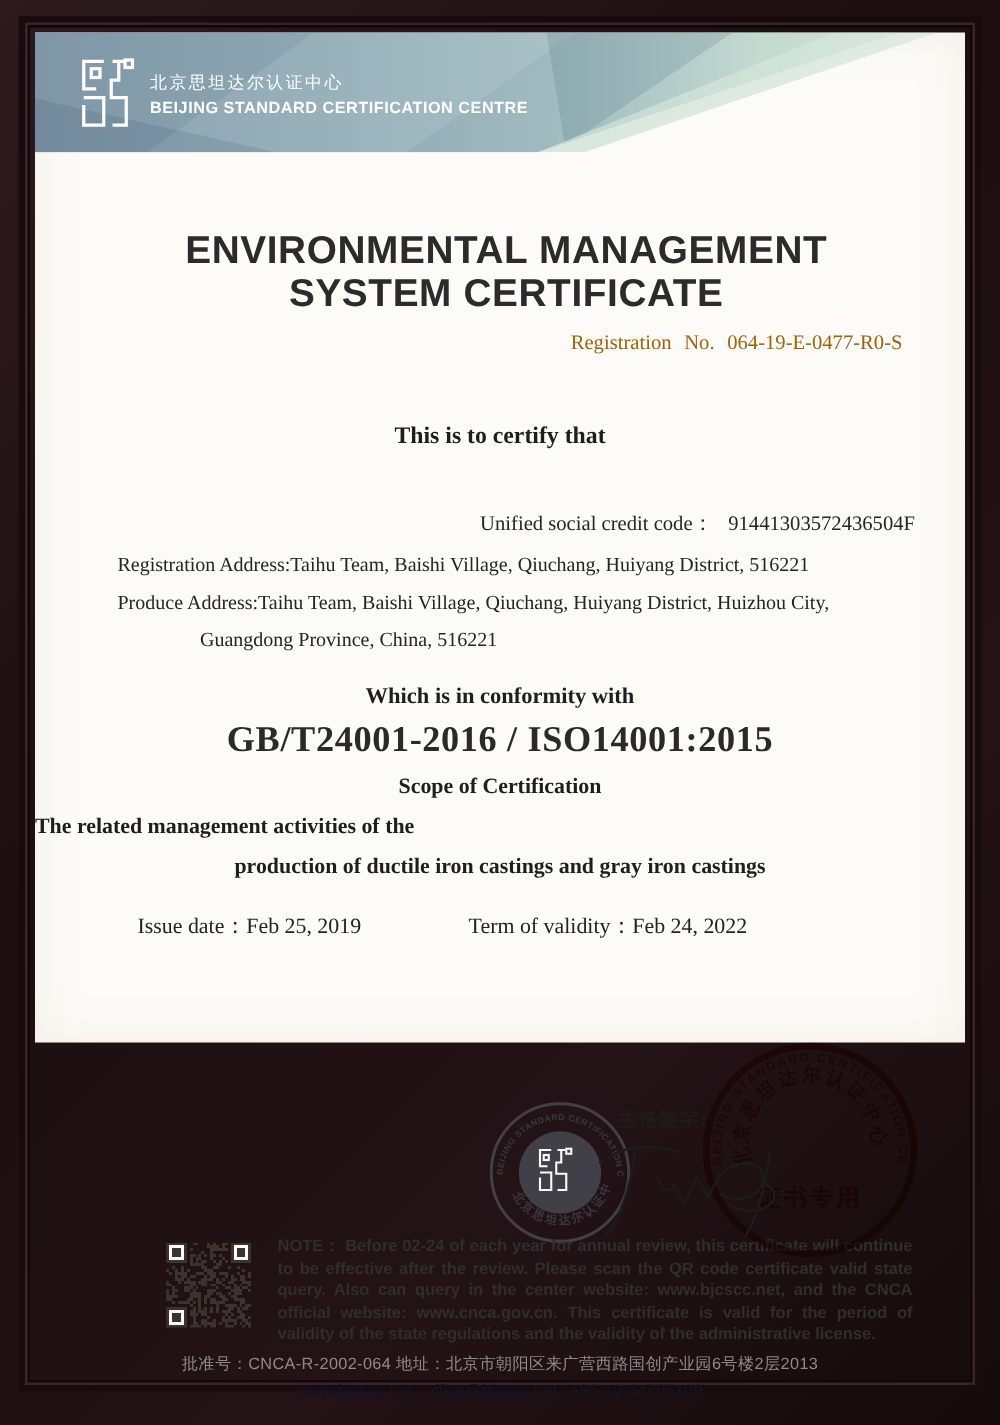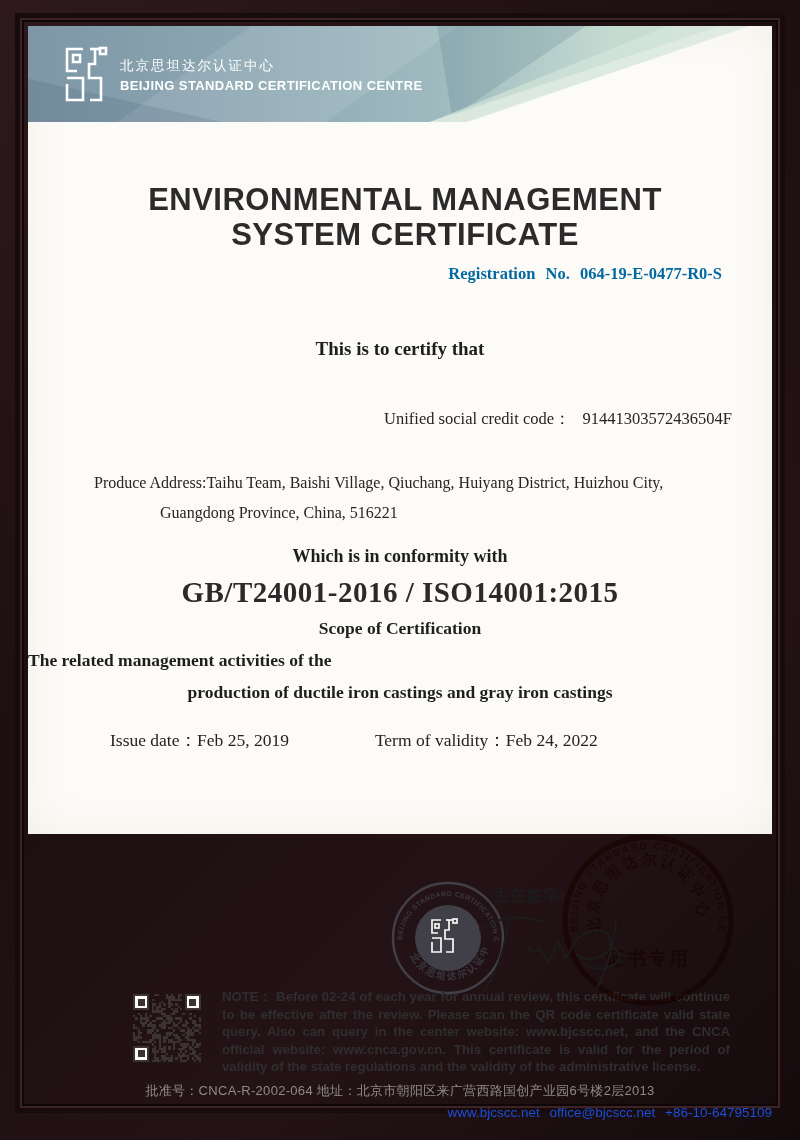--- a/index.html
+++ b/index.html
@@ -32,22 +32,22 @@
   .brand { position:absolute; left:36px; top:20px; display:flex; align-items:center; gap:12px; }
   .brand-logo { width:44px; height:58px; }
   .brand-text { color:#fff; font-family:"Liberation Sans", sans-serif; }
   .brand-cn { font-size:13.5px; letter-spacing:2px; }
   .brand-en { font-size:13px; font-weight:bold; letter-spacing:.4px; margin-top:3px; }
 
   
   .title { position:absolute; left:0; top:156px; width:100%; text-align:center;
     font-family:"Liberation Sans", sans-serif; font-weight:bold; font-size:31px; line-height:1.13;
     color:#2c2a2b; letter-spacing:.5px;padding-left:10px; }
-  .regno { position:absolute; right:50px; top:238px; font-weight:bold; font-size:16.5px;
-    color:#0369a1; word-spacing:6px;text-align:center; }
+  .regno { position:absolute; right:50px; top:238px; font-weight:normal; font-size:16.5px;
+    color:#a16207; word-spacing:6px;text-align:center; }
   .certify-intro { position:absolute; left:0; top:312px; width:100%; text-align:center;
     font-weight:bold; font-size:19px; color:#1f1e1e; }
   .company { position:absolute; left:0; top:344px; width:100%; text-align:center;
     font-weight:bold; font-size:21.5px; color:#1f1e1e; }
   .credit { position:absolute; right:40px; top:382px; font-size:16.5px; color:#262424; }
   .addr1 { position:absolute; left:66px; top:418px; font-size:16px; color:#262424; }
   .addr2 { position:absolute; left:66px; top:448px; font-size:16px; color:#262424; }
   .addr3 { position:absolute; left:132px; top:478px; font-size:16px; color:#262424; }
 
   .conf-intro { position:absolute; left:0; top:520px; width:100%; text-align:center;
@@ -73,22 +73,22 @@
   .red-seal { position:absolute; left:532px; top:806px; width:176px; height:176px; opacity:.88;
     z-index:3; mix-blend-mode:multiply; }
 
   
   .qr { position:absolute; left:105px; top:968px; width:68px; height:68px; }
   .note { position:absolute; left:194px; top:962px; width:508px;
     font-family:"Liberation Sans", sans-serif; font-weight:bold; font-size:13.2px;
     line-height:1.33; color:#2f2e2e; text-align:justify; }
   .approval { position:absolute; left:0; top:1056px; width:100%; text-align:center;
     font-family:"Liberation Sans", sans-serif; font-size:13px; color:#8f8b85; letter-spacing:.3px; }
-  .contact { position:absolute; left:0; top:1079px; width:100%; text-align:right;
-    font-family:"Liberation Sans", sans-serif; font-size:13.5px; color:#1d4ed8; word-spacing:6px; }
+  .contact { position:absolute; left:0; top:1079px; width:100%; text-align:center;
+    font-family:"Liberation Sans", sans-serif; font-size:13.5px; color:#0f172a; word-spacing:6px; }
 
   svg text { font-family:"Liberation Sans", sans-serif; }
 </style>
 </head>
 <body>
 
 <div class="frame"></div>
 
 <div class="paper">
 
@@ -119,20 +119,21 @@
   <div class="title">
     <div>ENVIRONMENTAL MANAGEMENT</div>
     <div>SYSTEM CERTIFICATE</div>
   </div>
 
   <div class="regno">Registration No. 064-19-E-0477-R0-S</div>
 
   <div class="certify-intro">This is to certify that</div>
   <div class="credit"><span>Unified social credit code：</span><span style="display:inline-block;width:12px"></span><span>91441303572436504F</span></div>
 
+  <div class="addr1">Registration Address:Taihu Team, Baishi Village, Qiuchang, Huiyang District, 516221</div>
   <div class="addr2">Produce Address:Taihu Team, Baishi Village, Qiuchang, Huiyang District, Huizhou City,</div>
   <div class="addr3">Guangdong Province, China, 516221</div>
 
   <div class="conf-intro">Which is in conformity with</div>
   <div class="standard">GB/T24001-2016 / ISO14001:2015</div>
   <div class="scope-title">Scope of Certification</div>
   <div class="scope1">The related management activities of the</div>
   <div class="scope2">production of ductile iron castings and gray iron castings</div>
 
   <div class="dates">

